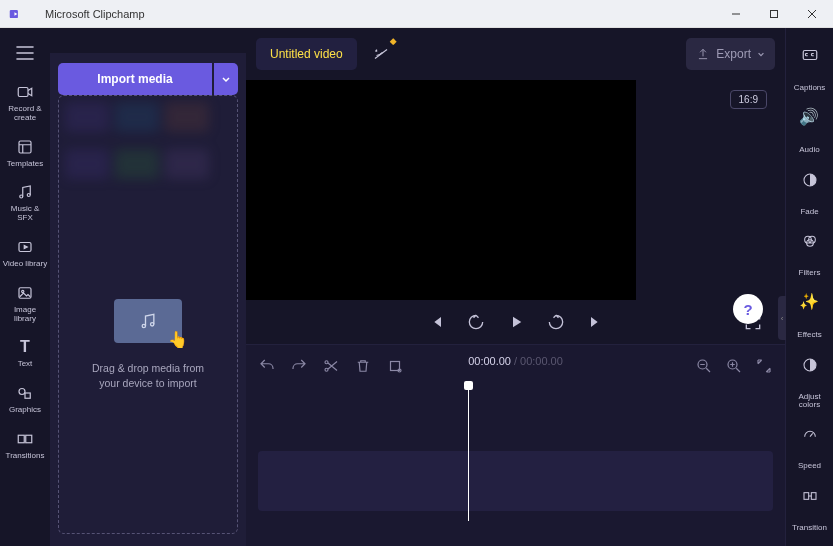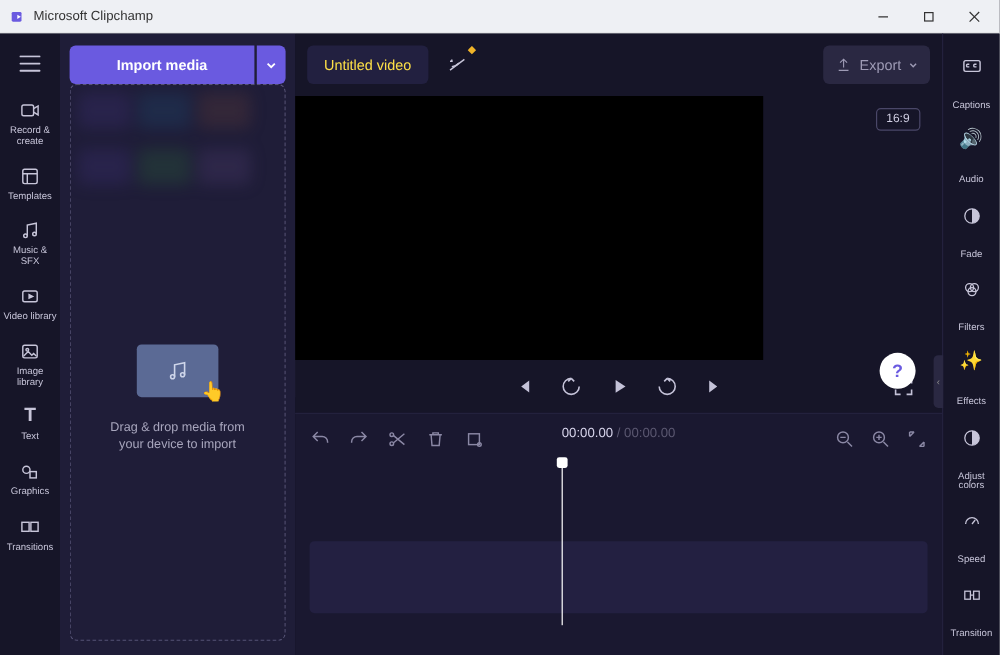--- a/index.html
+++ b/index.html
@@ -1,31 +1,31 @@
 <!DOCTYPE html>
 <html><head>
 <meta charset="utf-8">
 <style>
   * { box-sizing: border-box; margin: 0; padding: 0; font-family: -apple-system, "Segoe UI", sans-serif; }
   body { width: 833px; height: 546px; background: #fafafa; overflow: hidden; }
   .titlebar { height: 28px; background: #eef0f4; display: flex; align-items: center; justify-content: space-between; padding: 0 2px 0 8px; border-bottom: 1px solid #e0e0e0; }
-  .titlebar-left { display: flex; align-items: center; gap: 6px; }
+  .titlebar-left { display: flex; align-items: center; gap: 23px; }
   .app-icon { width: 14px; height: 14px; }
   .app-title { font-size: 11px; color: #333; }
   .win-controls { display: flex; }
   .win-btn { width: 38px; height: 26px; display: flex; align-items: center; justify-content: center; cursor: pointer; }
   .win-btn svg { width: 10px; height: 10px; }
   .app { height: 518px; background: #161528; display: flex; }
   .leftnav { width: 50px; background: #161528; display: flex; flex-direction: column; align-items: center; padding-top: 8px; color: #c7c5d9; font-size: 8px; }
   .hamburger { width: 34px; height: 34px; display: flex; align-items: center; justify-content: center; margin-bottom: 6px; cursor: pointer; }
   .nav-item { width: 50px; padding: 7px 2px 8px; display: flex; flex-direction: column; align-items: center; gap: 4px; cursor: pointer; text-align: center; line-height: 1.1; }
   .nav-item.active { background: #1f1d38; color: #fff; }
   .nav-item svg, .nav-item .nav-glyph { width: 18px; height: 18px; }
   .nav-glyph { font-size: 16px; color: #c7c5d9; }
-  .media-panel { width: 196px; background: #1f1d38; display: flex; flex-direction: column; padding: 10px 8px 12px; position: relative; }
+  .media-panel { width: 196px; background: #1f1d38; display: flex; flex-direction: column; padding: 10px 8px 12px; position: relative; margin-top: 25px; }
   .import-row { display: flex; gap: 2px; }
   .import-btn { flex: 1; height: 32px; background: #6a5ae0; color: #fff; font-size: 12px; font-weight: 600; border-radius: 5px 0 0 5px; display: flex; align-items: center; justify-content: center; cursor: pointer; }
   .import-drop { width: 24px; height: 32px; background: #6a5ae0; border-radius: 0 5px 5px 0; display: flex; align-items: center; justify-content: center; cursor: pointer; }
   .import-hint { font-size: 10px; color: #b3b0c9; text-align: center; margin: 8px 0 10px; }
   .dropzone { flex: 1; border: 1.2px dashed #565375; border-radius: 6px; display: flex; flex-direction: column; align-items: center; justify-content: center; gap: 14px; color: #a8a6bd; position: relative; overflow: hidden; }
   .dz-blur { position: absolute; top: 0; left: 0; right: 0; height: 100px; display: flex; flex-wrap: wrap; gap: 6px; padding: 6px; filter: blur(6px); opacity: .35; }
   .dz-blur div { width: 44px; height: 30px; border-radius: 4px; background: #3b2f70; }
   .dz-blur div:nth-child(2){background:#20466b;} .dz-blur div:nth-child(3){background:#5a3a3a;}
   .dz-blur div:nth-child(5){background:#2a5a3a;} .dz-blur div:nth-child(6){background:#4a3a6a;}
   .dz-thumb { width: 68px; height: 44px; background: #5b6a95; border-radius: 4px; display: flex; align-items: center; justify-content: center; position: relative; margin-top: 60px; }

